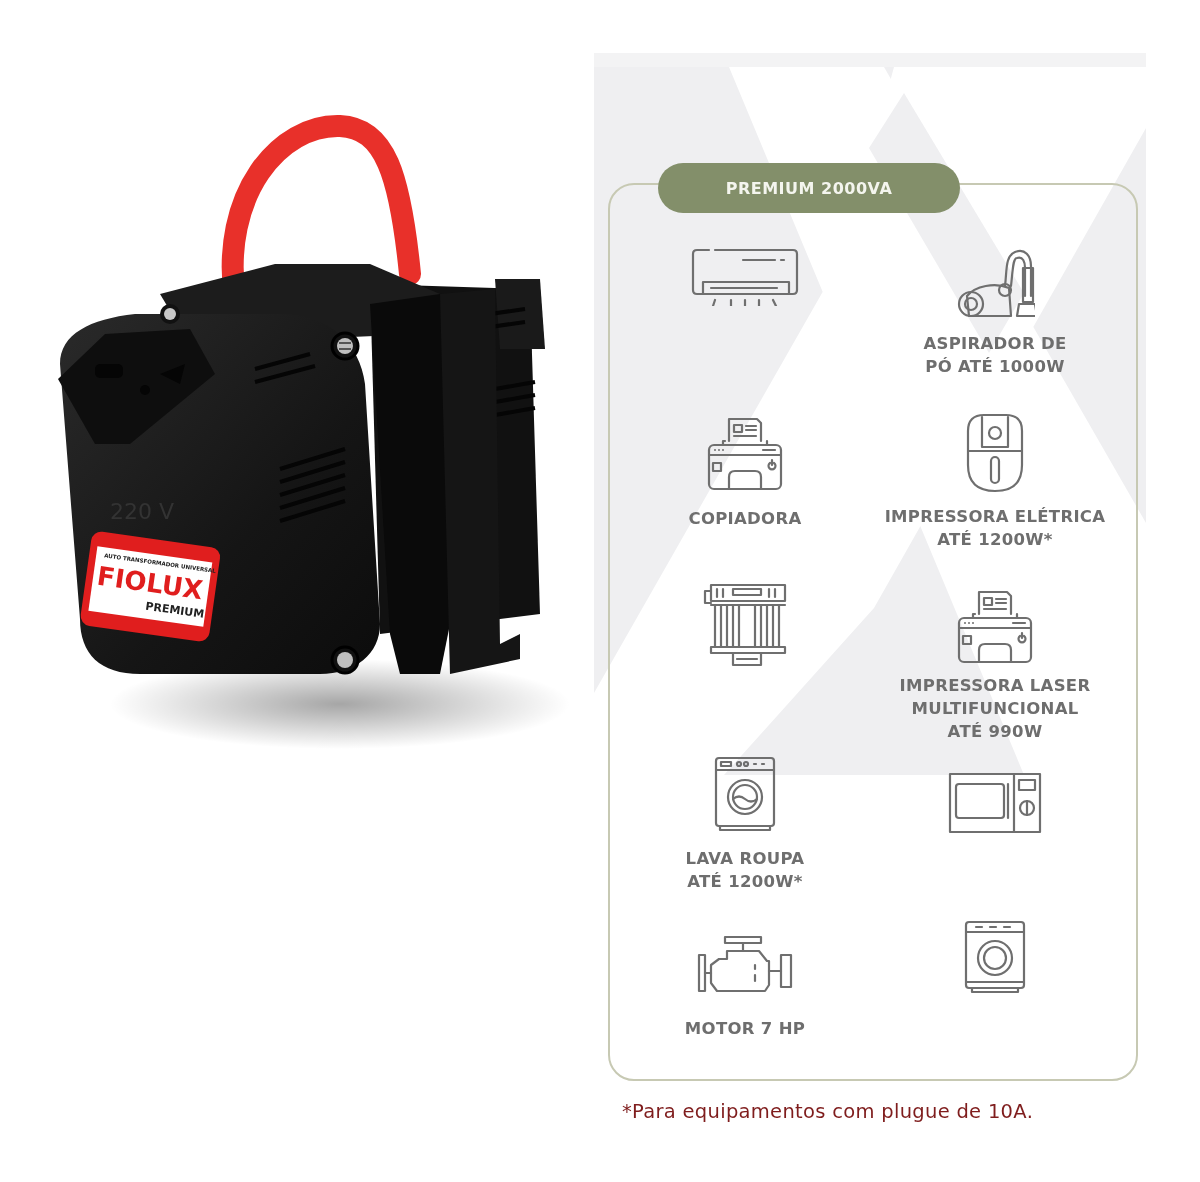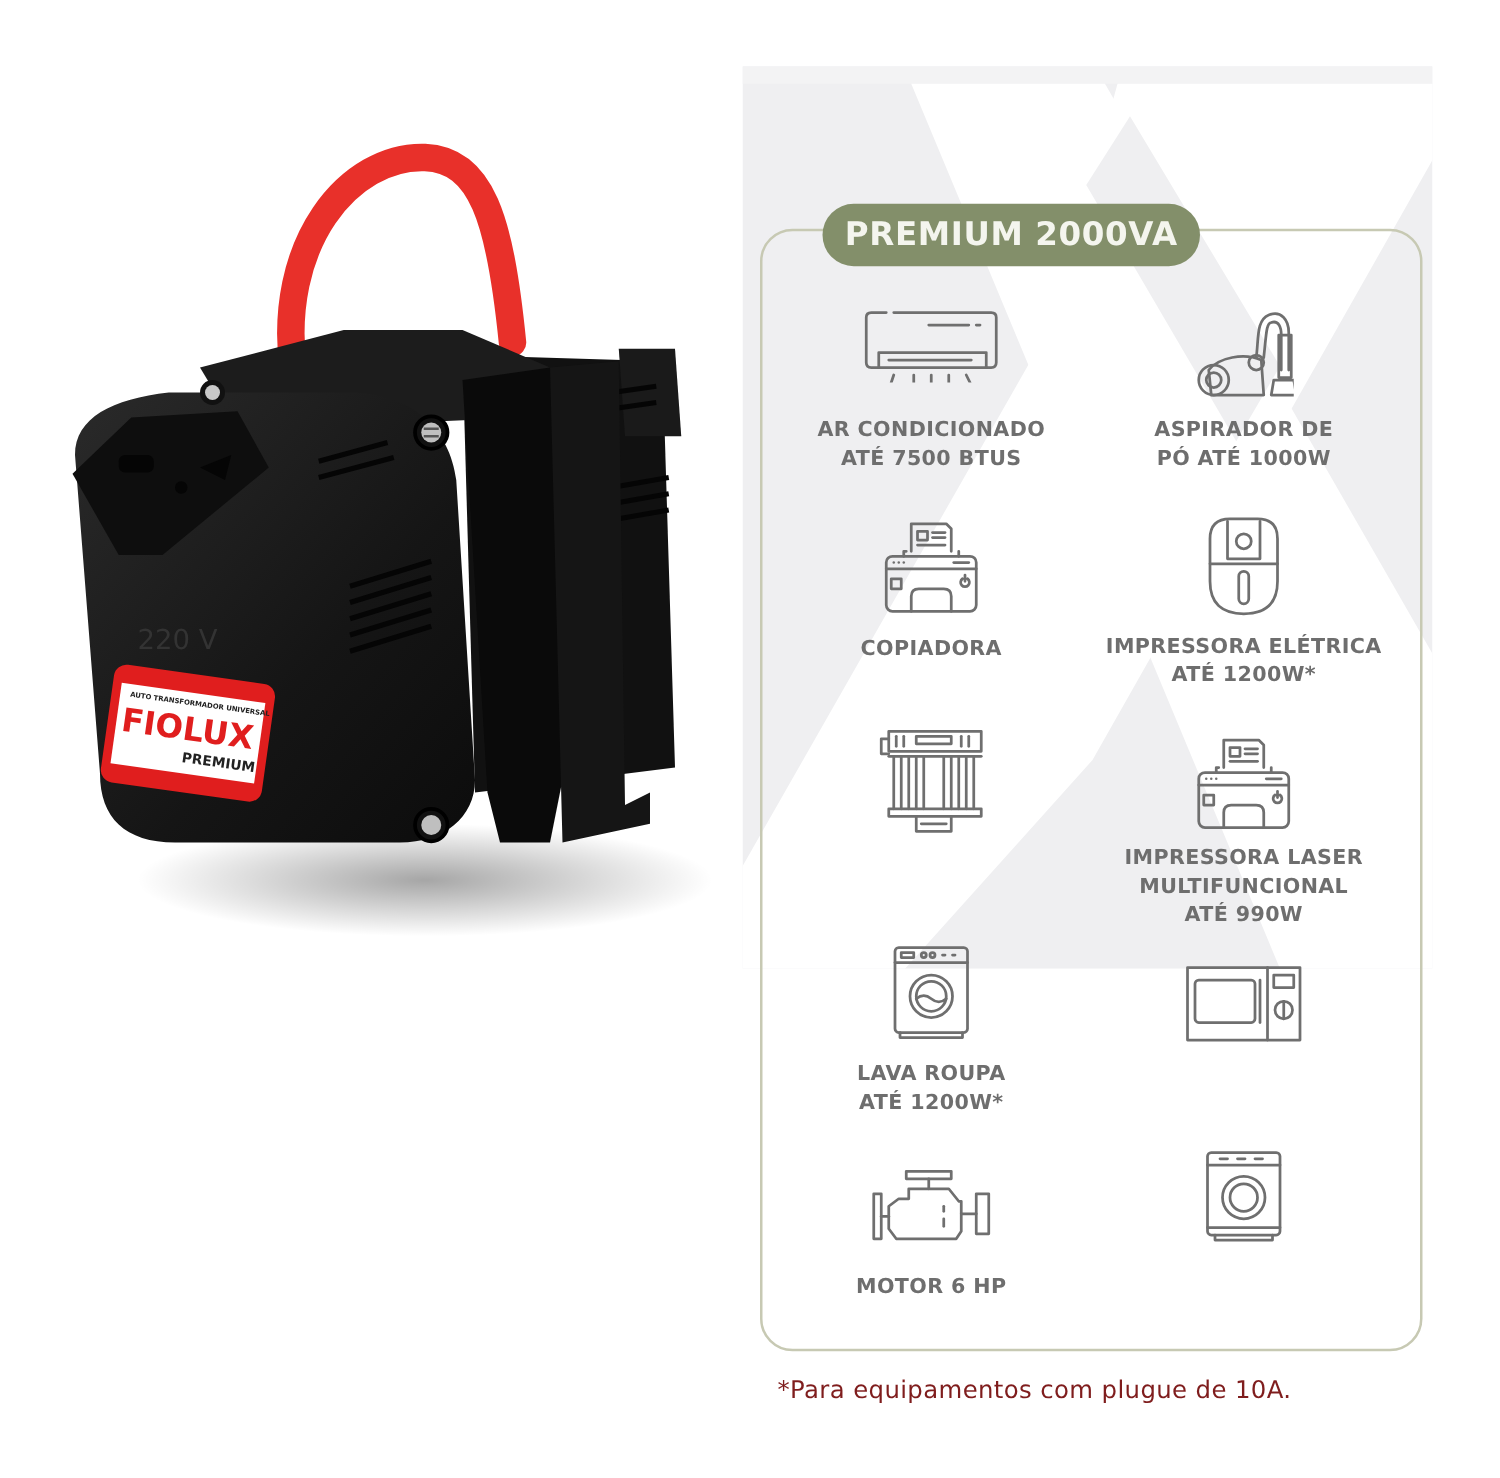--- a/index.html
+++ b/index.html
@@ -16,21 +16,21 @@
 
   
   .card {
     position: absolute; left: 608px; top: 183px; width: 530px; height: 898px;
     border: 2px solid #c7c9b3; border-radius: 26px;
   }
   .pill {
     position: absolute; left: 658px; top: 163px; width: 302px; height: 50px;
     background: #838f6a; border-radius: 25px;
     display: flex; align-items: center; justify-content: center;
-    color: #f4f5ee; font-weight: bold; font-size: 26px; letter-spacing: 0.5px;
+    color: #f4f5ee; font-weight: bold; font-size: 16px; letter-spacing: 0.5px;
     font-family: "DejaVu Sans", sans-serif;
   }
 
   .item { position: absolute; width: 260px; text-align: center; }
   .item .icon { display: block; margin: 0 auto; }
   .item .label {
     display: block; color: #6e6e6e; font-weight: bold; font-size: 16.5px;
     line-height: 23px; letter-spacing: 0.3px; white-space: pre-line;
     font-family: "DejaVu Sans", sans-serif;
   }
@@ -137,22 +137,20 @@
     <line class="ln" x1="54" y1="14" x2="86" y2="14"></line>
       <line class="ln" x1="92" y1="14" x2="95" y2="14"></line>
     <path class="ln" d="M14 48 L 14 36 L 100 36 L 100 48"></path>
     <line class="ln" x1="22" y1="42" x2="88" y2="42"></line>
     <line class="ln" x1="26" y1="54" x2="24" y2="60"></line>
       <line class="ln" x1="42" y1="54" x2="42" y2="60"></line>
     <line class="ln" x1="56" y1="54" x2="56" y2="60"></line>
       <line class="ln" x1="70" y1="54" x2="70" y2="60"></line>
     <line class="ln" x1="84" y1="54" x2="87" y2="60"></line>
   </svg>
-  <span class="label" style="margin-top:26px;">AR CONDICIONADO
-ATÉ 7500 BTUS</span>
 </div>
 <div class="item" style="left:865px; top:246px;">
   <svg class="icon" width="80" height="72" viewBox="0 0 80 72">
     <path class="ln" d="M50 40 C 52 25, 50 10, 60 6 C 70 2, 76 10, 76 20 L 76 50"></path>
     <path class="ln" d="M56 40 C 58 22, 58 12, 62 12 C 68 10, 70 16, 70 22 L 70 50"></path>
     <rect class="ln" x="68" y="22" width="10" height="34"></rect>
     <path class="ln" d="M62 70 L 64 58 L 80 58 L 82 70 Z"></path>
     <path class="ln" d="M12 50 C 20 40, 40 36, 54 42 L 56 70 L 14 70 Z"></path>
     <circle class="ln" cx="16" cy="58" r="12"></circle>
       <circle class="ln" cx="16" cy="58" r="6"></circle>
@@ -277,21 +275,21 @@
     <rect class="ln" x="28" y="2" width="36" height="6"></rect>
     <line class="ln" x1="46" y1="8" x2="46" y2="16"></line>
     <path class="ln" d="M30 16 L 62 16 L 70 26 L 72 26 L 72 50 L 68 56 L 20 56 L 14 48 L 14 30 L 22 24 L 30 24 Z"></path>
     <rect class="ln" x="2" y="20" width="6" height="36"></rect>
     <line class="ln" x1="8" y1="38" x2="14" y2="38"></line>
     <rect class="ln" x="84" y="20" width="10" height="32"></rect>
     <line class="ln" x1="72" y1="36" x2="84" y2="36"></line>
     <line class="ln" x1="58" y1="30" x2="58" y2="34"></line>
       <line class="ln" x1="58" y1="40" x2="58" y2="46"></line>
   </svg>
-  <span class="label" style="margin-top:20px;">MOTOR 6 HP</span>
+  <span class="label" style="margin-top:20px;">MOTOR 7 HP</span>
 </div>
 <div class="item" style="left:865px; top:920px;">
   <svg class="icon" width="62" height="74" viewBox="0 0 62 74">
     <rect class="ln" x="2" y="2" width="58" height="66" rx="3"></rect>
     <line class="ln" x1="2" y1="12" x2="60" y2="12"></line>
     <line class="ln" x1="12" y1="7" x2="18" y2="7"></line>
       <line class="ln" x1="26" y1="7" x2="32" y2="7"></line>
       <line class="ln" x1="40" y1="7" x2="46" y2="7"></line>
     <circle class="ln" cx="31" cy="38" r="17"></circle>
       <circle class="ln" cx="31" cy="38" r="11"></circle>

